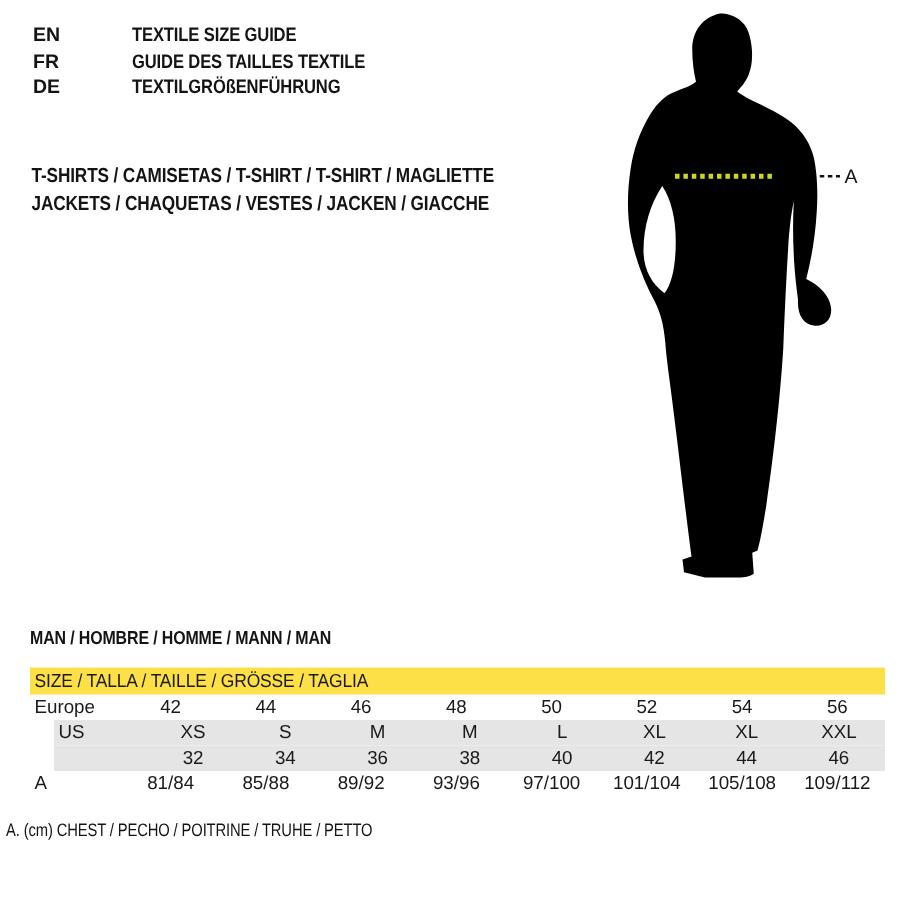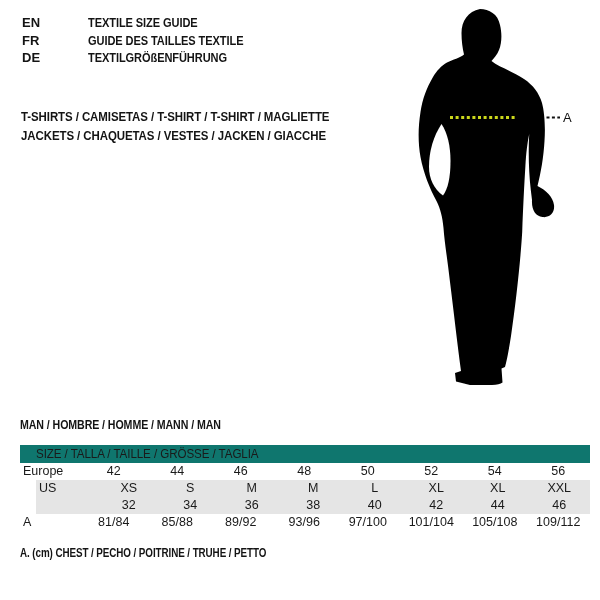--- a/index.html
+++ b/index.html
@@ -17,28 +17,28 @@
 
   .cats { position:absolute; top:108px; left:21px; font-size:13.5px;
           font-weight:700; line-height:18.5px; }
 
   .figure-svg { position:absolute; left:400px; top:0; width:200px; height:420px; }
 
   .section-title { position:absolute; top:418px; left:20px; font-size:12.5px; font-weight:700; }
 
   .size-table { position:absolute; top:445px; left:20px; width:570px;
                 font-size:12.5px; color:#1a1a1a; }
-  .thead { height:18px; line-height:18px; background:#0f766e; padding-left:16px; }
+  .thead { height:18px; line-height:18px; background:#fde047; padding-left:3px; }
   .thead .cond { transform:scaleX(0.93); }
   .trow { display:flex; height:17px; line-height:17px; }
   .trow.shaded { background:#e5e5e5;margin-left:16px; }
   .tlabel { width:62px; padding-left:3px; }
   .tcell { flex:1; text-align:center; }
 
-  .footnote { position:absolute; top:546px; left:20px; font-size:12px; font-weight:700; }
+  .footnote { position:absolute; top:546px; left:4px; font-size:12px; font-weight:400; }
   .footnote .cond { transform:scaleX(0.82); }
 </style>
 </head>
 <body>
 
 <div class="sheet">
 
   <div class="lang">
     <div class="lang-row">
       <span class="lang-code">EN</span>

